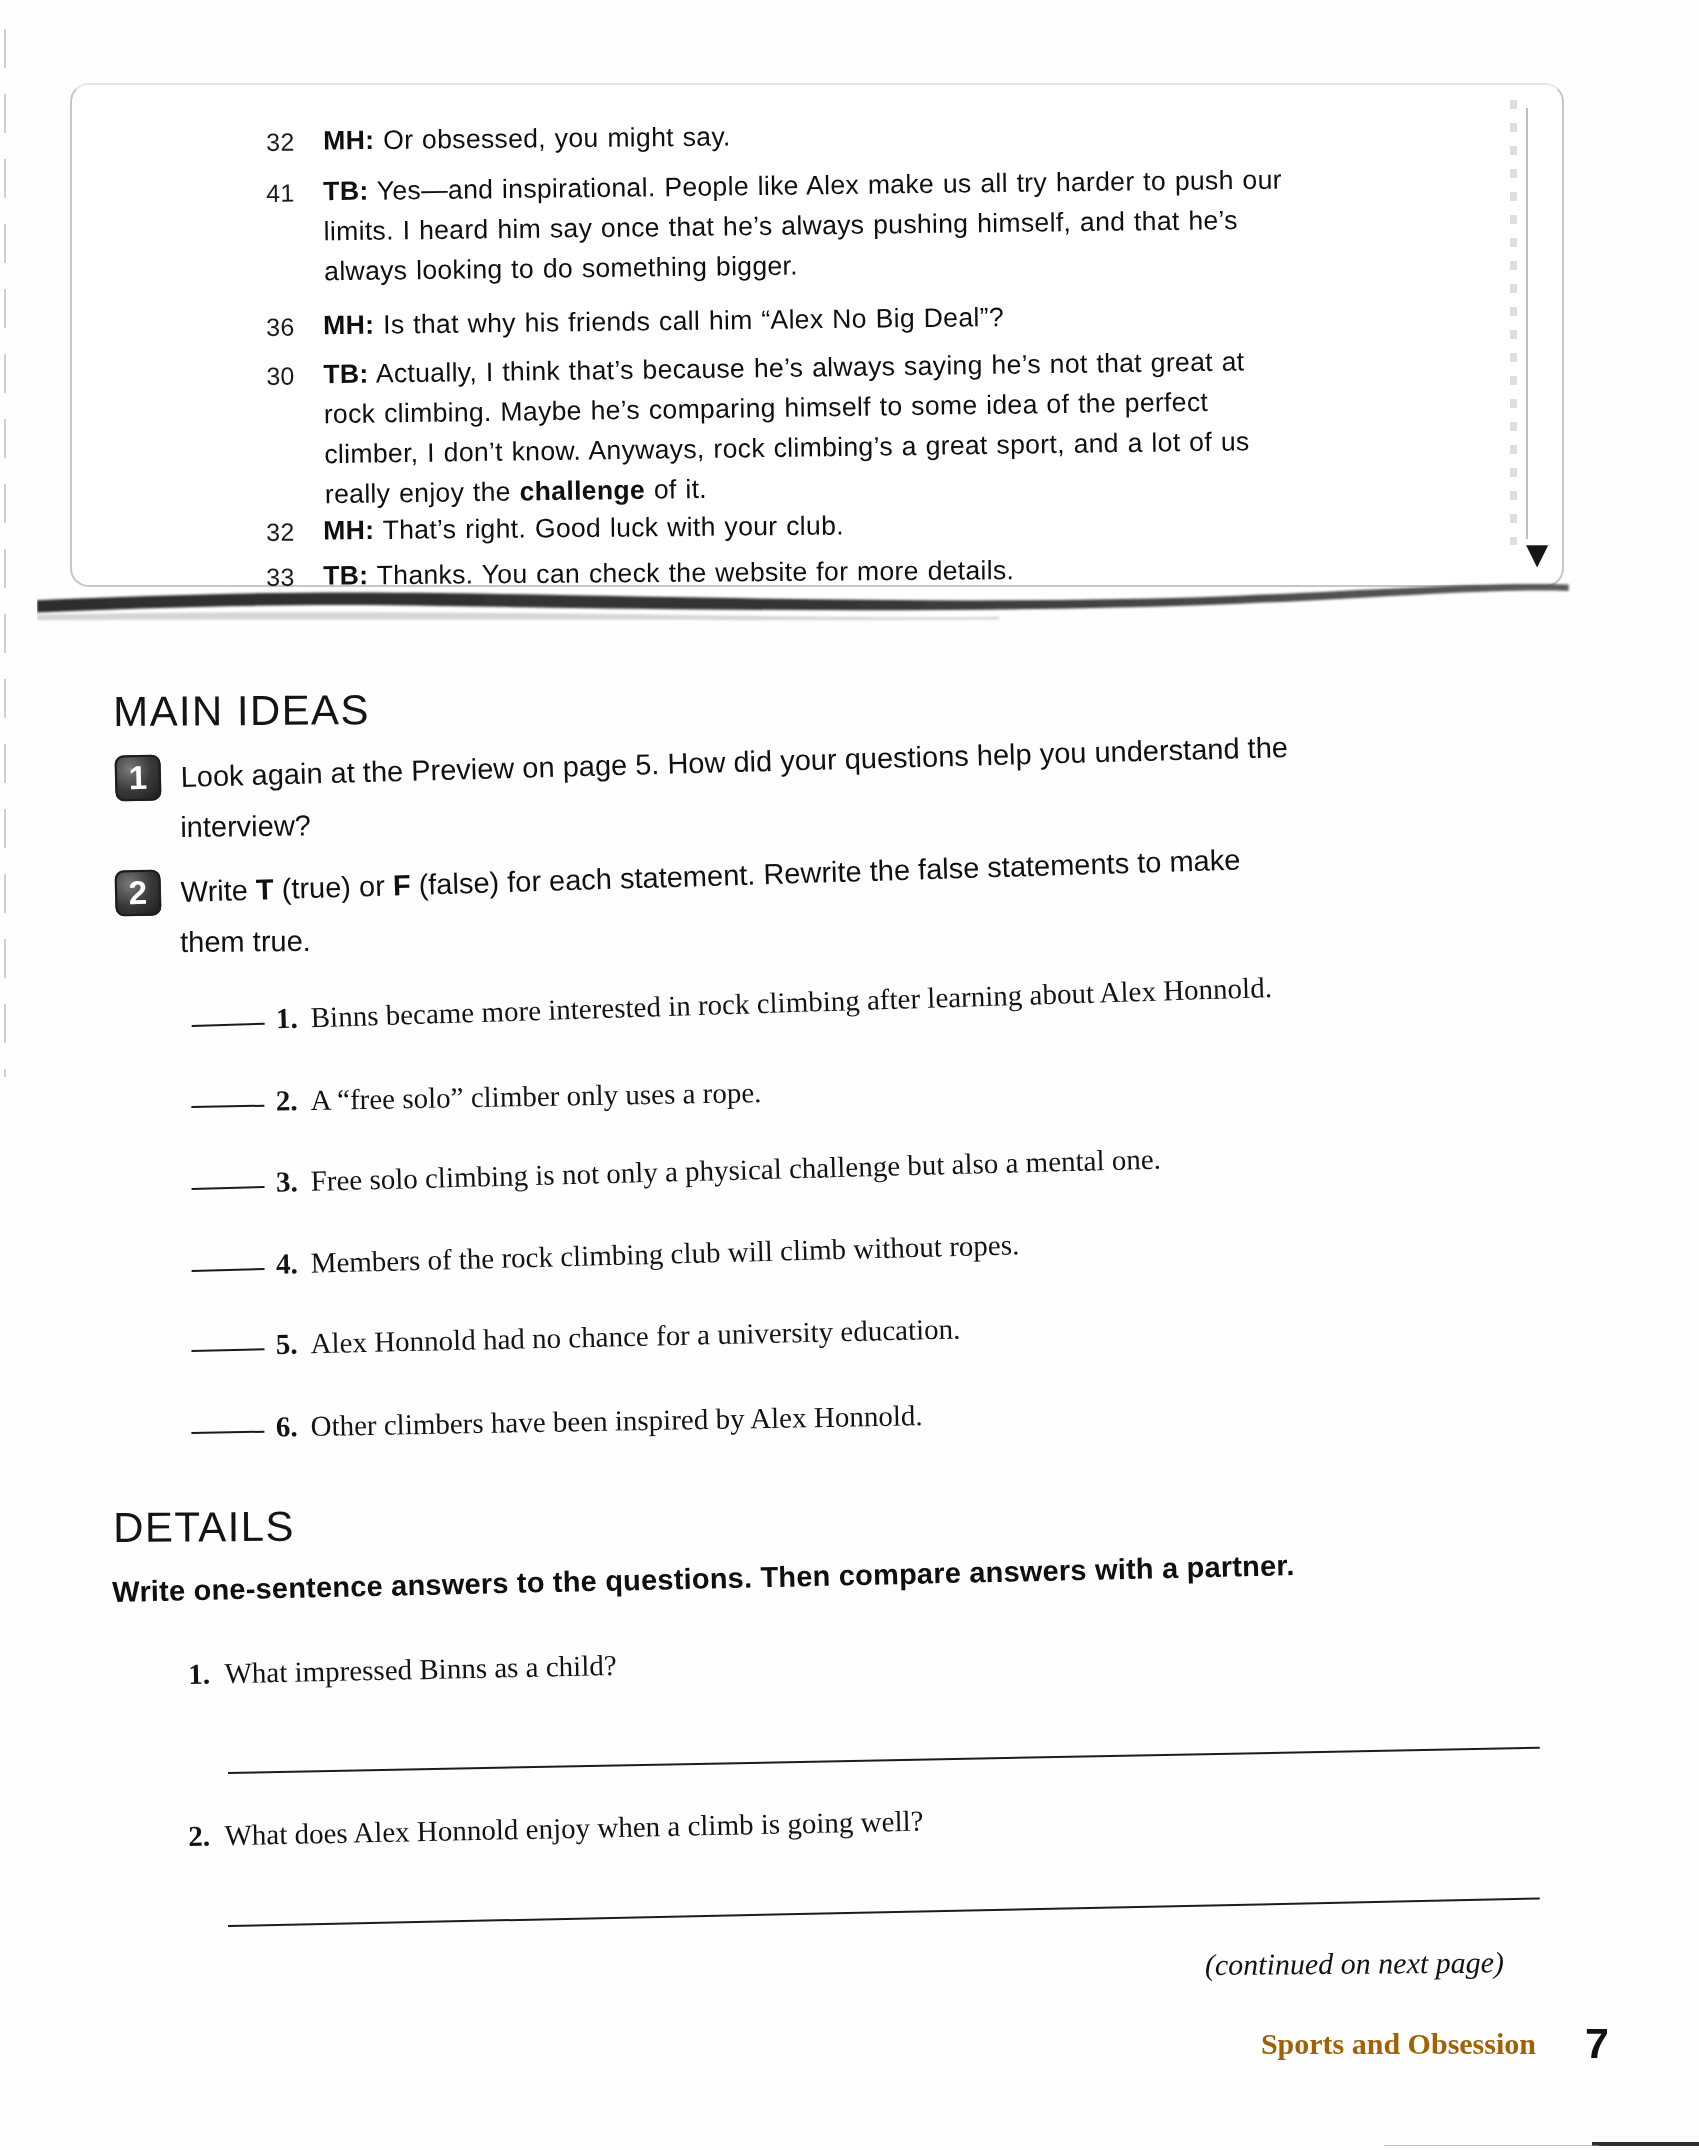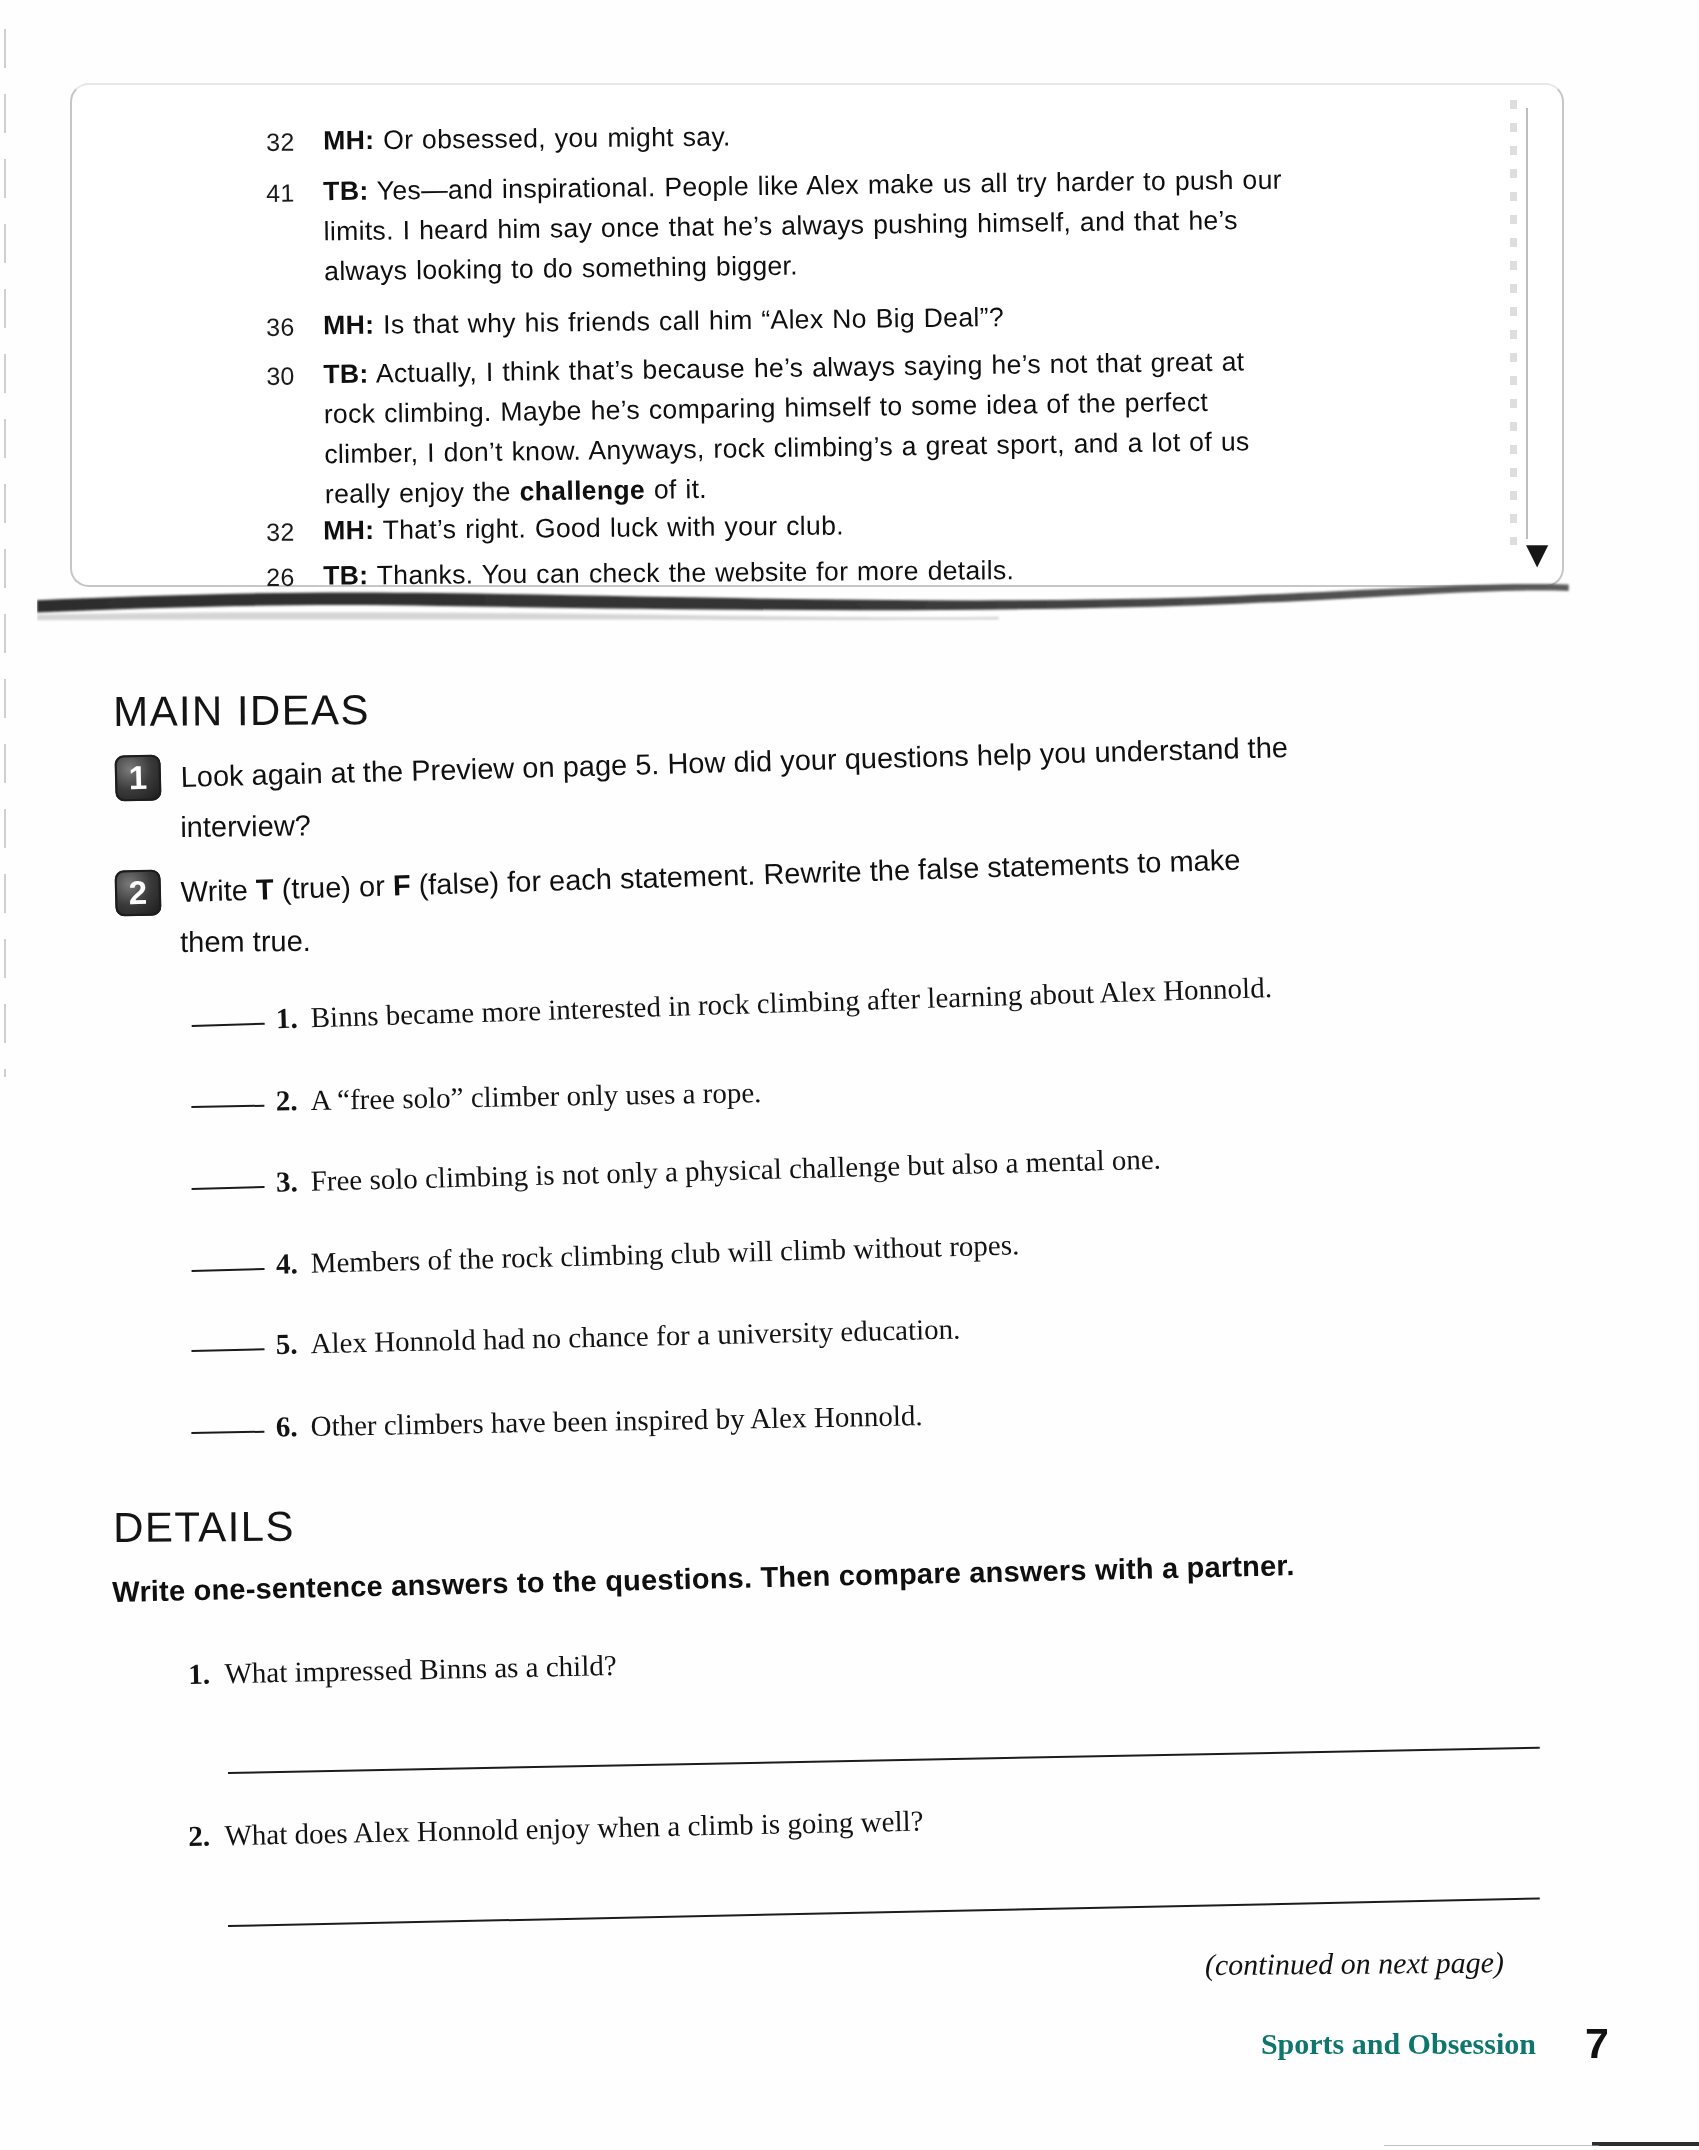--- a/index.html
+++ b/index.html
@@ -62,21 +62,21 @@
   }
   .qnum{font-weight:bold;margin-right:14.4px;}
   .answer-line{position:absolute;left:228px;width:1312px;height:0;border-top:2.2px solid #1c1c1c;transform-origin:left top;}
   
   .continued{
     position:absolute;left:1141px;top:1947px;width:363px;text-align:right;
     font-family:"Liberation Serif",serif;font-style:italic;font-size:30px;color:#121212;transform:rotate(-.5deg);
   }
   .chapter{
     position:absolute;left:1220px;top:2027px;width:316px;text-align:right;
-    font-family:"Liberation Serif",serif;font-weight:bold;font-size:30px;color:#0f766e;
+    font-family:"Liberation Serif",serif;font-weight:bold;font-size:30px;color:#a16207;
   }
   .pagenum{position:absolute;left:1585px;top:2019px;font-size:43px;font-weight:bold;color:#111;}
   
   .edge-line{
     position:absolute;left:4.3px;top:29px;width:1.4px;height:1048px;opacity:.55;
     background:repeating-linear-gradient(180deg,#a9a9a9 0 39px,transparent 39px 65px);
   }
   .dot{position:absolute;left:254px;top:88px;width:5px;height:4.3px;border-radius:50%;background:#6a6a6a;}
   .br-dark{position:absolute;left:1592px;top:2142px;width:108px;height:3.6px;background:#2e2e2e;}
   .br-faint{position:absolute;left:1384px;top:2145px;width:215px;height:1.4px;background:#9a9a9a;opacity:.6;}
@@ -130,21 +130,21 @@
   </div>
 
   <div class="turn" style="top: 511px; transform: rotate(-0.55deg);">
     <span class="tnum">32</span>
     <div class="tlines">
           <div class="tline"><span class="b">MH:</span><span> That’s right. Good luck with your club.</span></div>
         </div>
   </div>
 
   <div class="turn" style="top: 556px; transform: rotate(-0.45deg);">
-    <span class="tnum">26</span>
+    <span class="tnum">33</span>
     <div class="tlines">
           <div class="tline"><span class="b">TB:</span><span> Thanks. You can check the website for more details.</span></div>
         </div>
   </div>
 </div>
 
   <svg class="band" width="1536" height="65" viewBox="0 0 2140 90">
     <defs>
       <linearGradient id="bg1" x1="0" y1="0" x2="1" y2="0">
         <stop offset="0" stop-color="#242424"></stop>

